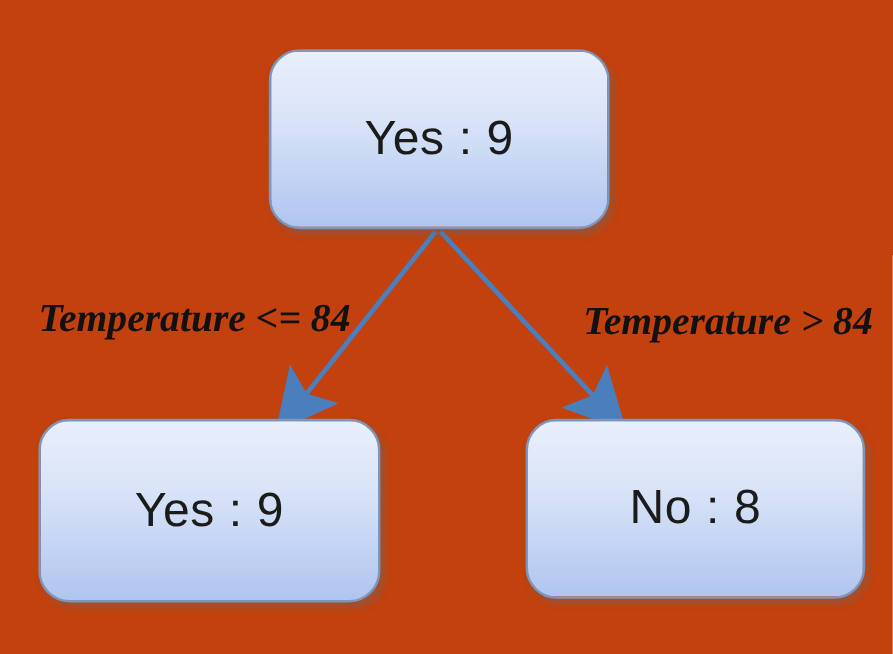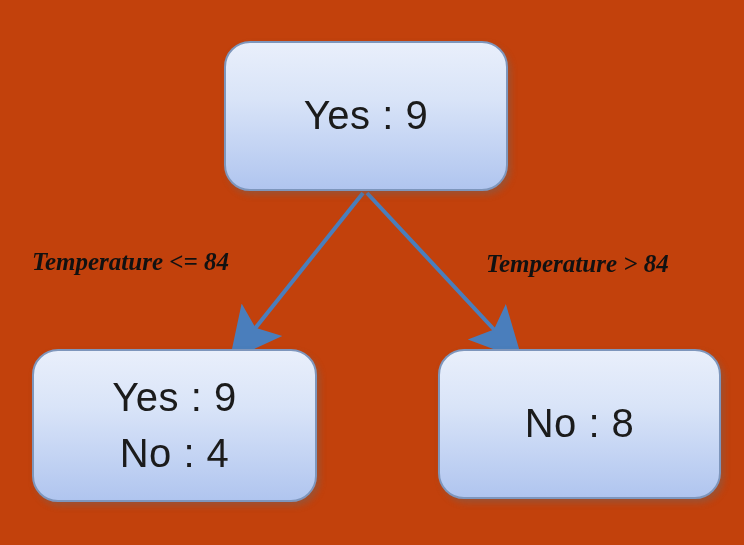--- a/index.html
+++ b/index.html
@@ -38,21 +38,21 @@
     letter-spacing: 0.5px;
   }
   .node-root  { left: 224px; top: 41px;  width: 284px; height: 150px; }
   .node-left  { left: 32px;  top: 349px; width: 285px; height: 153px; }
   .node-right { left: 438px; top: 349px; width: 283px; height: 150px; }
   .edge-label {
     position: absolute;
     font-family: "Liberation Serif", serif;
     font-weight: bold;
     font-style: italic;
-    font-size: 25px;
+    font-size: 33px;
     color: #111111;
     white-space: nowrap;
   }
   .edge-label-left  { left: 32px;  top: 248px; }
   .edge-label-right { left: 486px; top: 250px; }
 </style>
 </head>
 <body>
 
 <div class="canvas">
@@ -70,20 +70,19 @@
   <div class="node node-root">
     <div>Yes : 9</div>
   </div>
 
   <div class="edge-label edge-label-left">Temperature &lt;= 84</div>
 
   <div class="edge-label edge-label-right">Temperature &gt; 84</div>
 
   <div class="node node-left">
     <div>Yes : 9</div>
-    <div>No : 4</div>
   </div>
 
   <div class="node node-right">
     <div>No : 8</div>
   </div>
 
 </div>
 
 </body></html>

